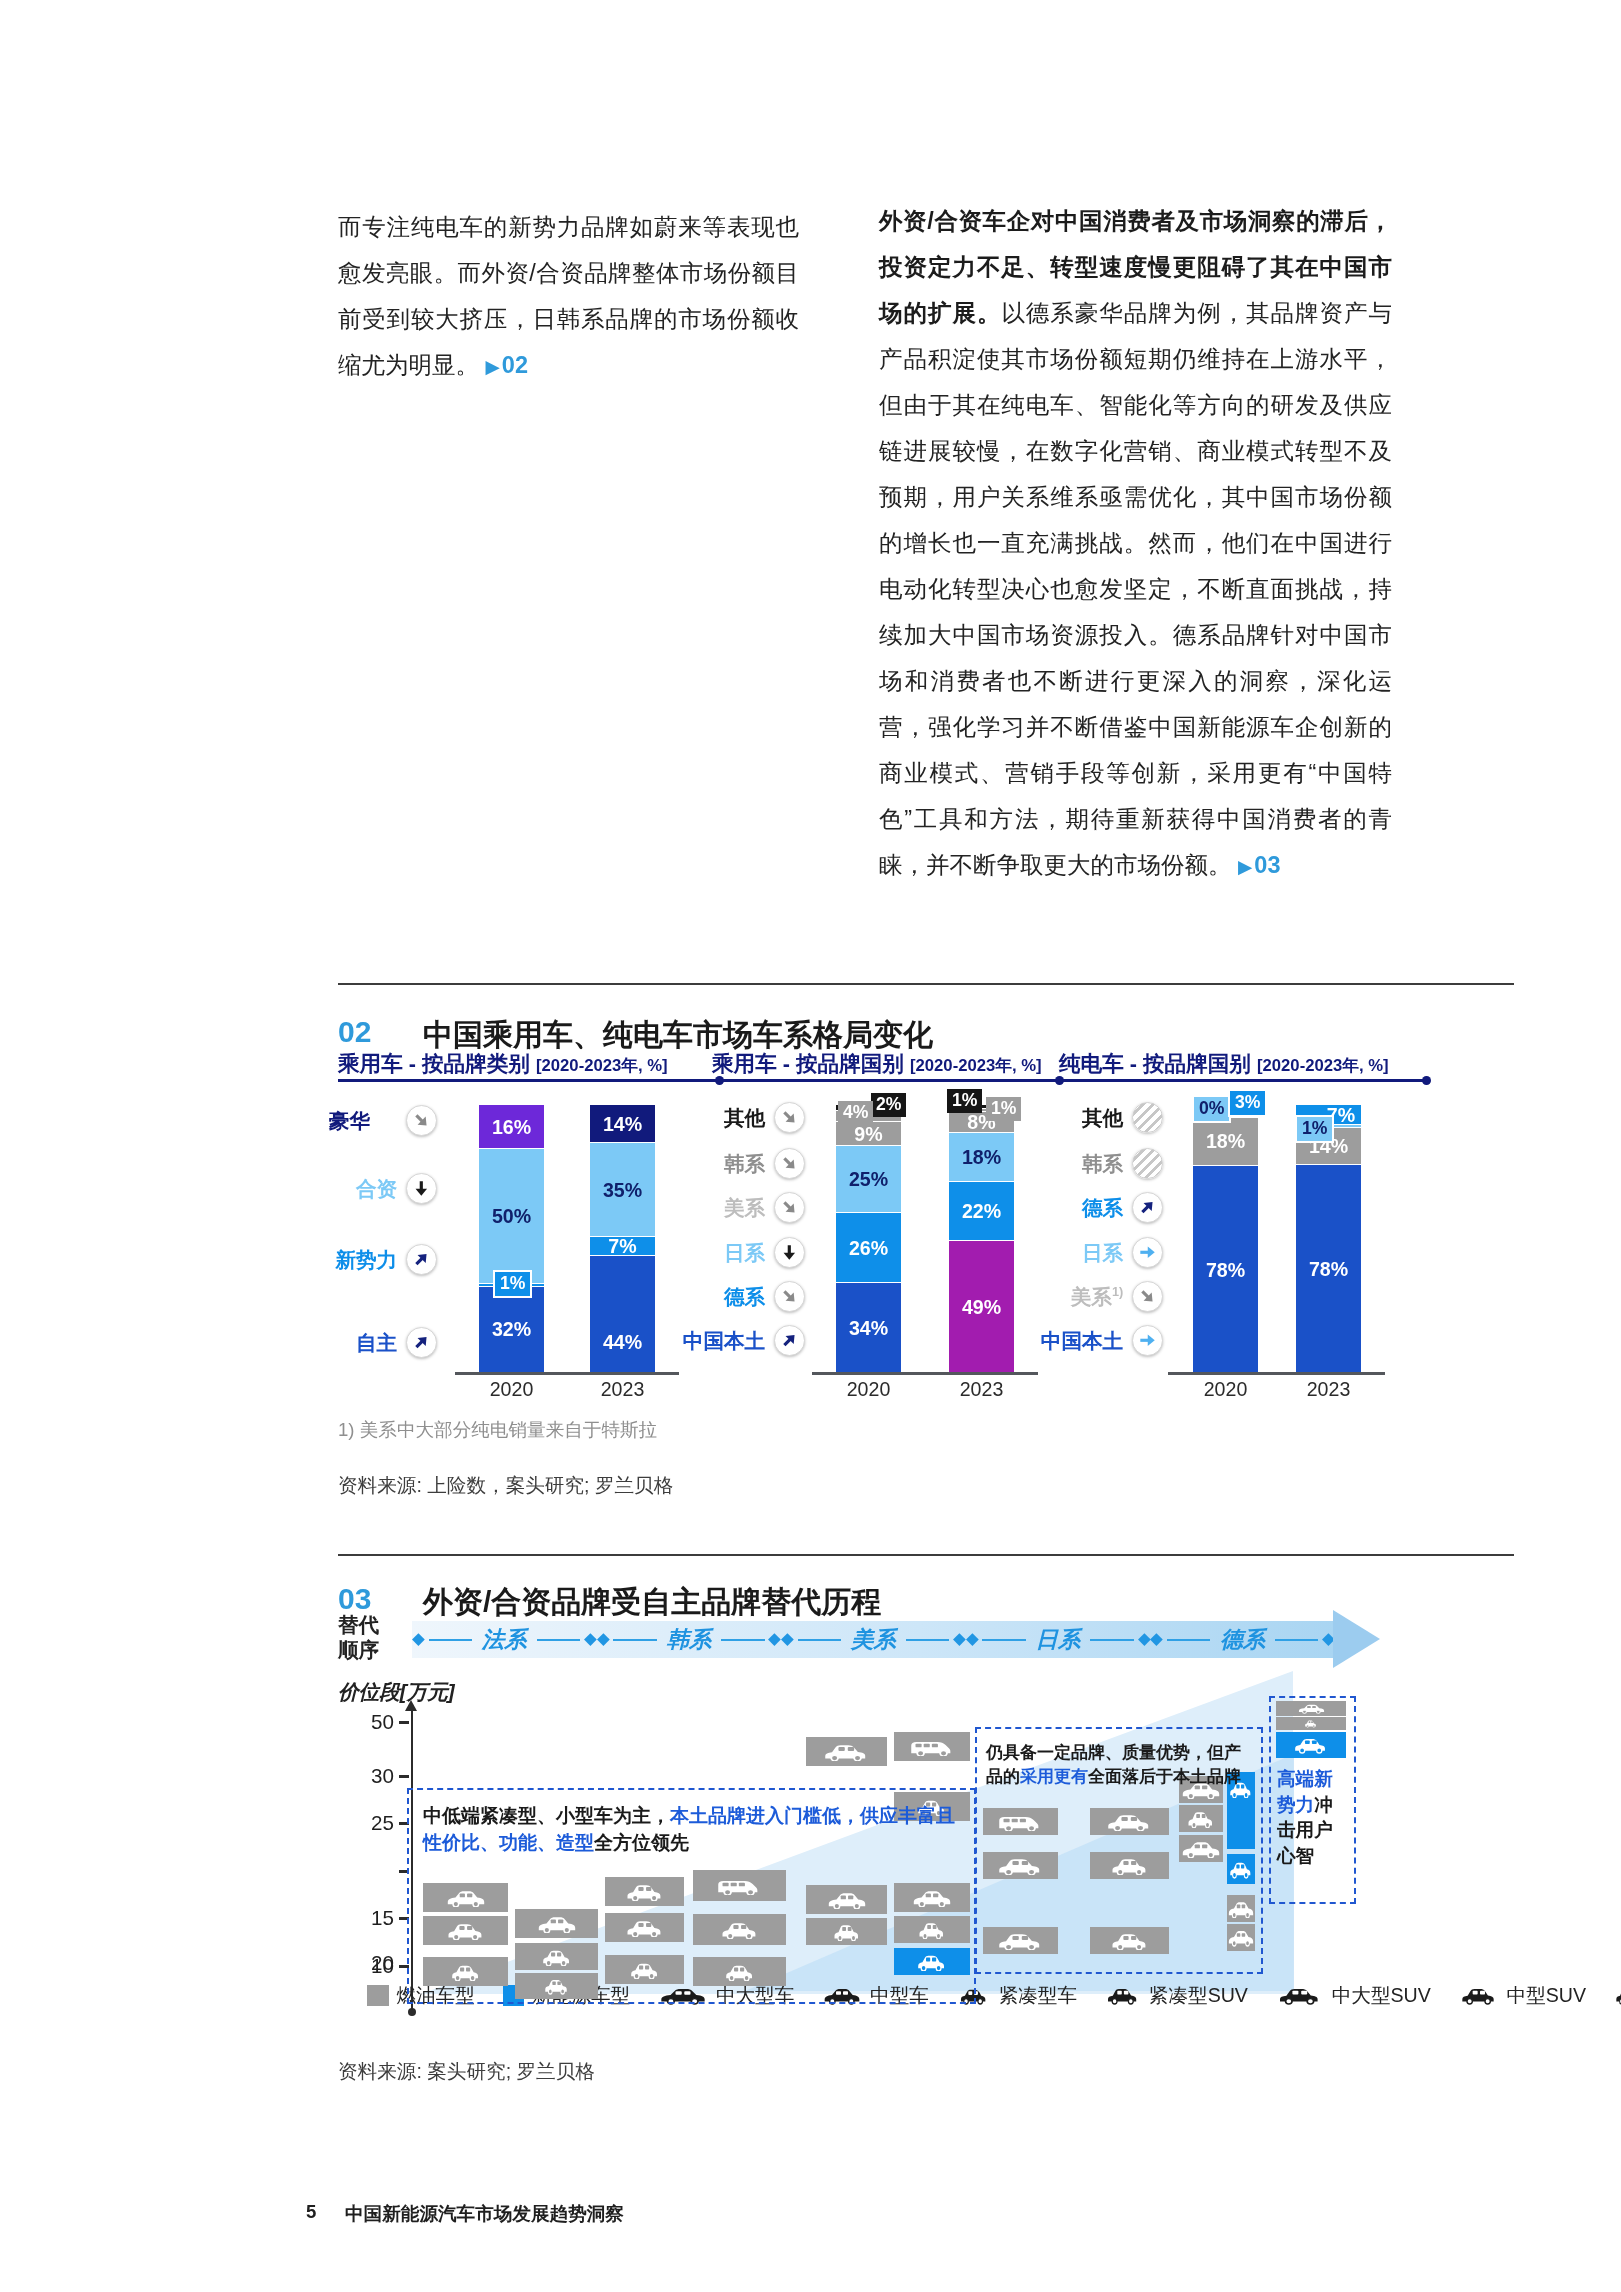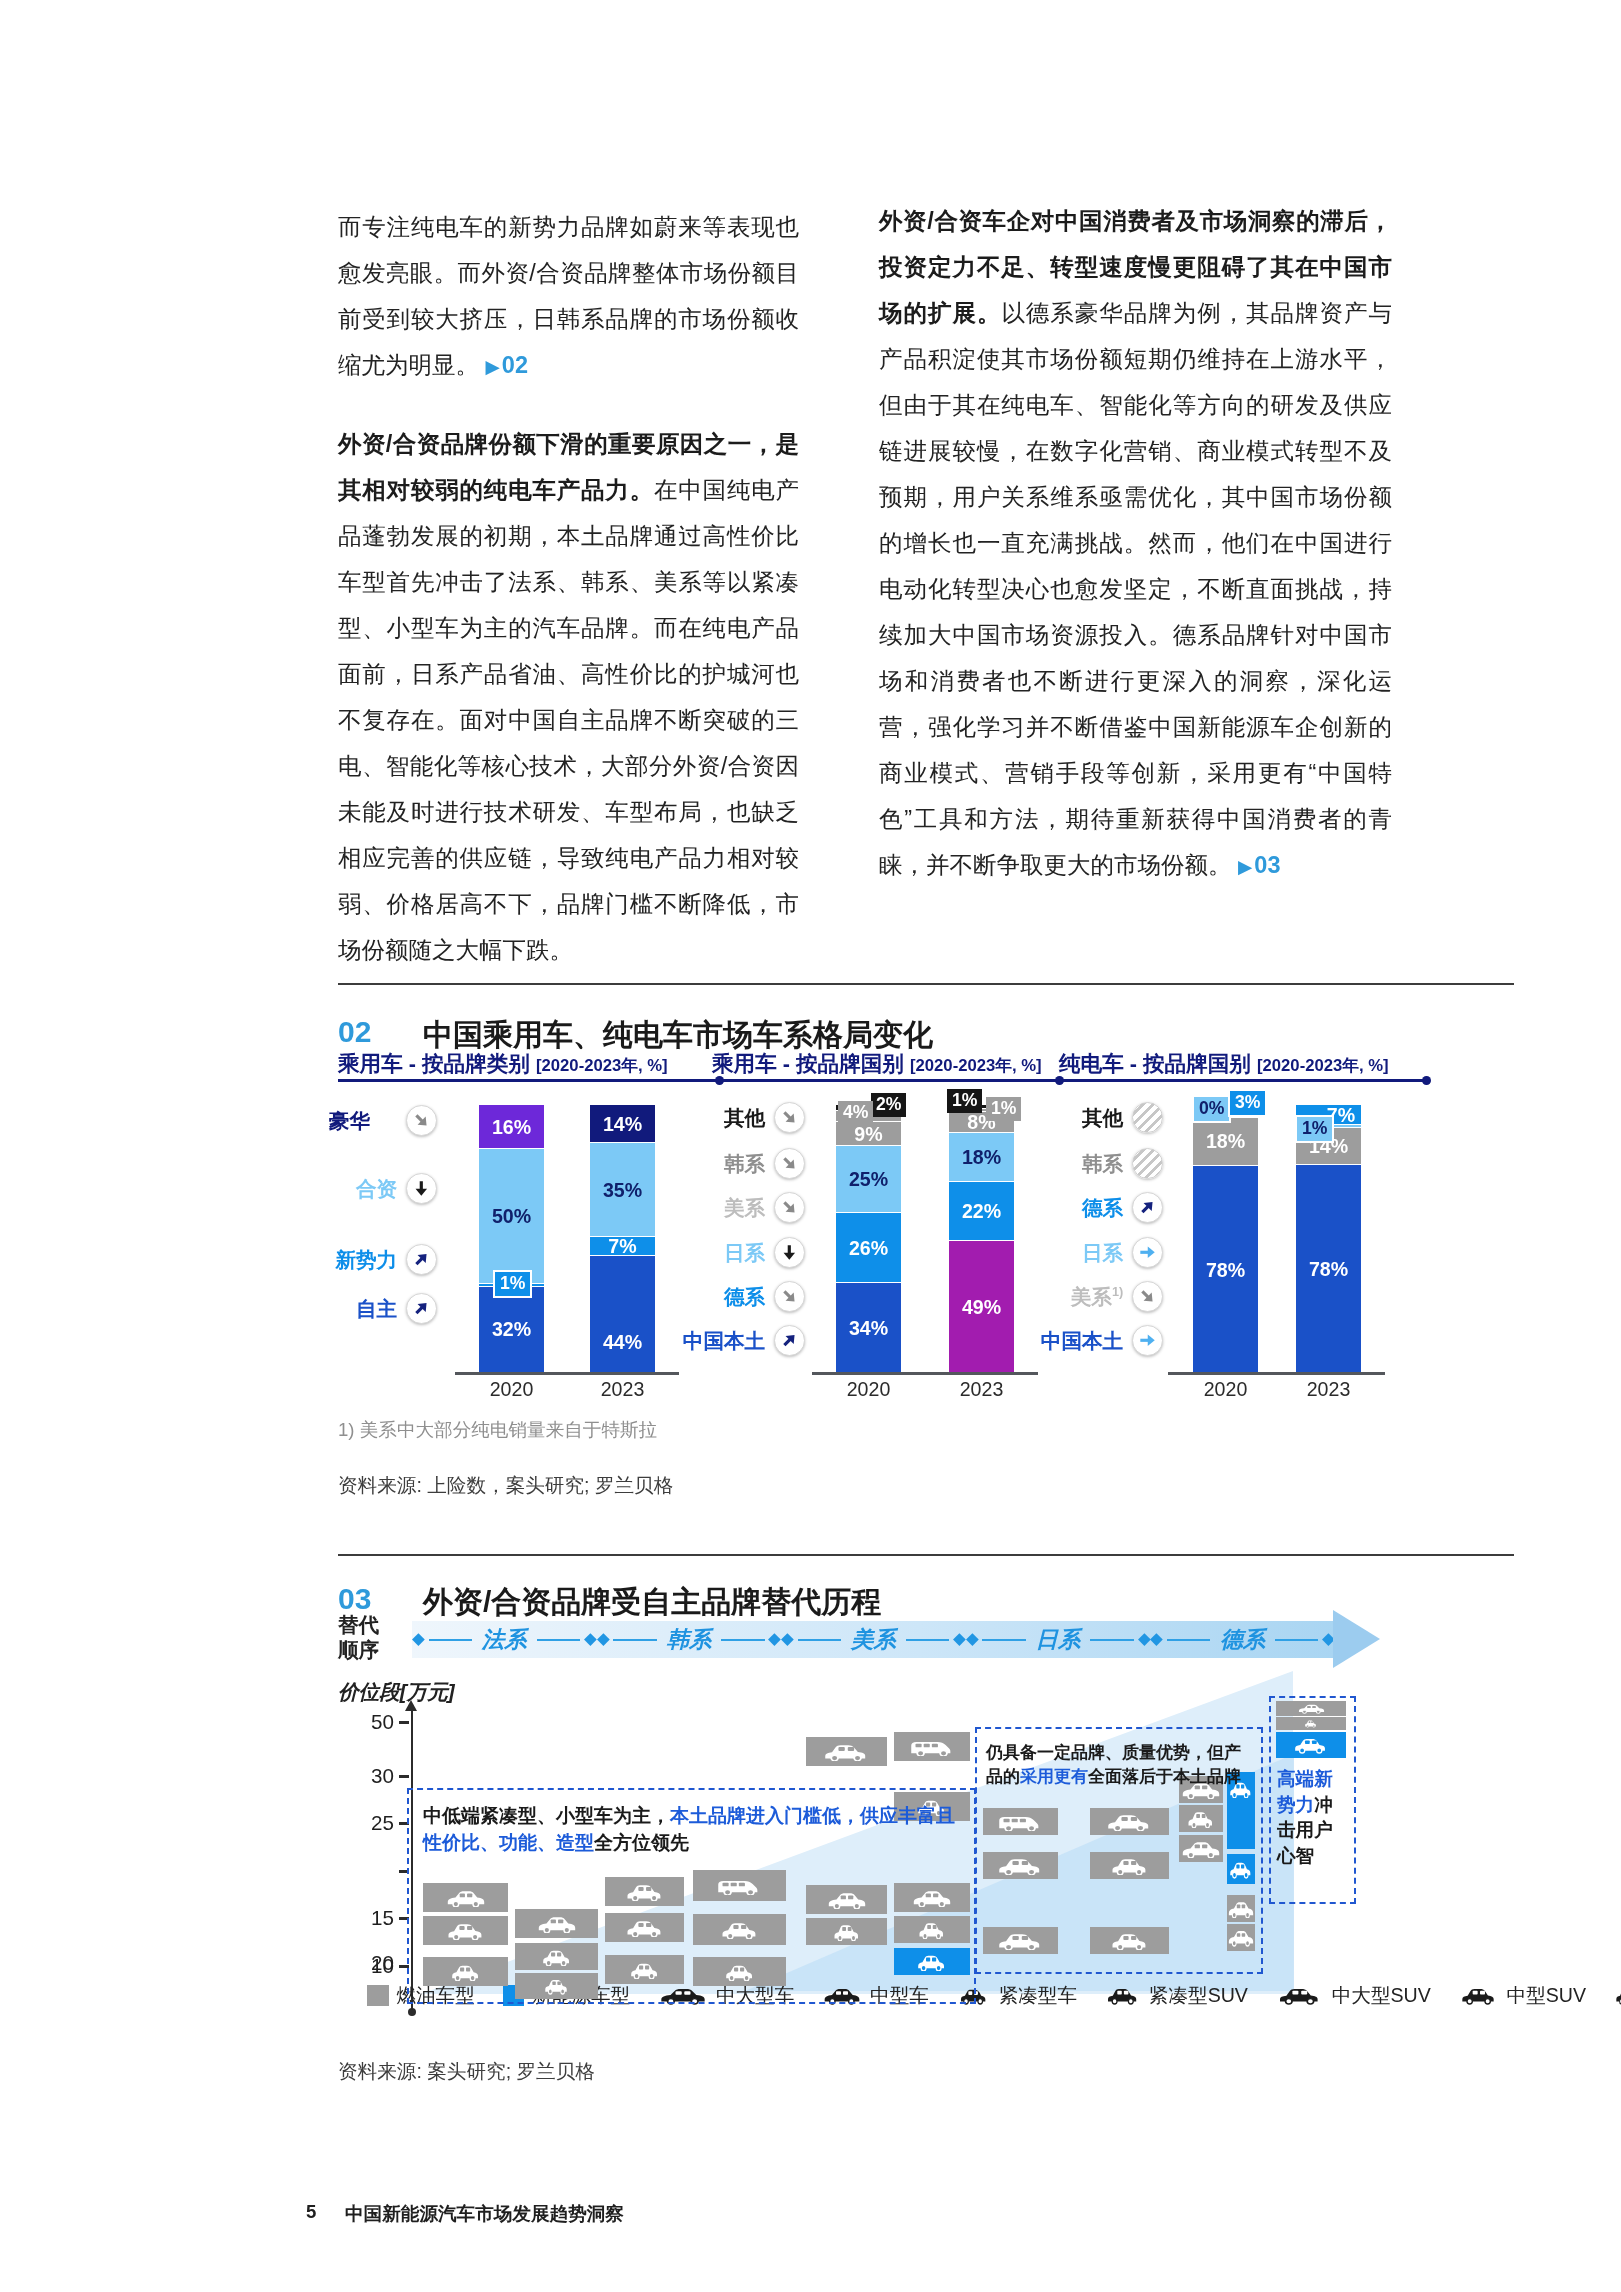--- a/index.html
+++ b/index.html
@@ -56,21 +56,20 @@
   .fnote{position:absolute;font-size:18.6px;color:#8f8f8f;}
   .footer{position:absolute;font-size:18.6px;font-weight:700;color:#1f1f1f;}
 </style>
 </head>
 <body>
 
 <div class="page">
 
   <div class="abs col" style="left:338px;top:204px;width:461px;">
     <p><span>而专注纯电车的新势力品牌如蔚来等表现也愈发亮眼。而外资/合资品牌整体市场份额目前受到较大挤压，日韩系品牌的市场份额收缩尤为明显。</span><span class="ref"> <span class="tri">▶</span><span>02</span></span></p>
-    <p><b>外资/合资品牌份额下滑的重要原因之一，是其相对较弱的纯电车产品力。</b><span>在中国纯电产品蓬勃发展的初期，本土品牌通过高性价比车型首先冲击了法系、韩系、美系等以紧凑型、小型车为主的汽车品牌。而在纯电产品面前，日系产品省油、高性价比的护城河也不复存在。面对中国自主品牌不断突破的三电、智能化等核心技术，大部分外资/合资因未能及时进行技术研发、车型布局，也缺乏相应完善的供应链，导致纯电产品力相对较弱、价格居高不下，品牌门槛不断降低，市场份额随之大幅下跌。</span></p>
   </div>
   <div class="abs col" style="left:879px;top:198px;width:513px;">
     <p><b>外资/合资车企对中国消费者及市场洞察的滞后，投资定力不足、转型速度慢更阻碍了其在中国市场的扩展。</b><span>以德系豪华品牌为例，其品牌资产与产品积淀使其市场份额短期仍维持在上游水平，但由于其在纯电车、智能化等方向的研发及供应链进展较慢，在数字化营销、商业模式转型不及预期，用户关系维系亟需优化，其中国市场份额的增长也一直充满挑战。然而，他们在中国进行电动化转型决心也愈发坚定，不断直面挑战，持续加大中国市场资源投入。德系品牌针对中国市场和消费者也不断进行更深入的洞察，深化运营，强化学习并不断借鉴中国新能源车企创新的商业模式、营销手段等创新，采用更有“中国特色”工具和方法，期待重新获得中国消费者的青睐，并不断争取更大的市场份额。</span><span class="ref"> <span class="tri">▶</span><span>03</span></span></p>
   </div>
 
   <div class="rule" style="left:338px;top:983px;width:1176px;"></div>
   <div class="secnum" style="left:338px;top:1015px;">02</div>
   <div class="sectitle" style="left:423px;top:1015px;">中国乘用车、纯电车市场车系格局变化</div>
   <div id="s02">
       <div class="ctitle" style="left: 338px; top: 1049px;"><span>乘用车 - 按品牌类别 </span><span class="sfx">[2020-2023年, %]</span></div>
@@ -95,21 +94,21 @@
       </div>
       <div class="rowlab" style="left: 323px; top: 1244px; width: 114px;">
         <span class="t" style="color: rgb(13, 142, 233);">新势力</span>
         <span class="circ">
           <svg width="18.6" height="18.6" viewBox="0 0 20 20" style="transform:rotate(-45deg)">
     <line x1="2.5" y1="10" x2="12" y2="10" stroke="#15227E" stroke-width="3.4"></line>
     <path d="M10.5 3.8 L18 10 L10.5 16.2 Z" fill="#15227E"></path>
           </svg>
         </span>
       </div>
-      <div class="rowlab" style="left: 323px; top: 1293px; width: 114px;">
+      <div class="rowlab" style="left: 323px; top: 1327px; width: 114px;">
         <span class="t" style="color: rgb(26, 81, 200);">自主</span>
         <span class="circ">
           <svg width="18.6" height="18.6" viewBox="0 0 20 20" style="transform:rotate(-45deg)">
     <line x1="2.5" y1="10" x2="12" y2="10" stroke="#15227E" stroke-width="3.4"></line>
     <path d="M10.5 3.8 L18 10 L10.5 16.2 Z" fill="#15227E"></path>
           </svg>
         </span>
       </div>
       <div class="bar" style="left: 479px; top: 1105px; height: 268px;">
         <div class="seg" style="height: 43px; background: #6d28d9;">

